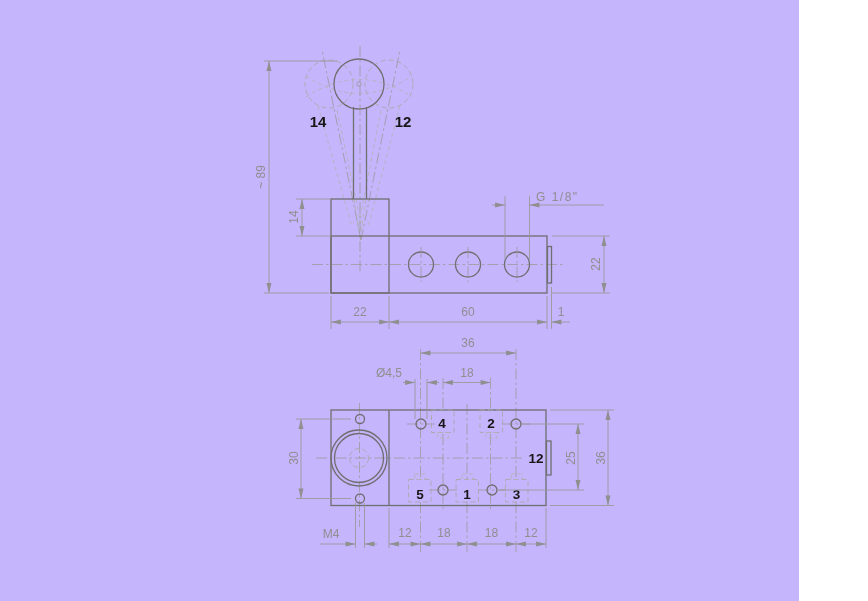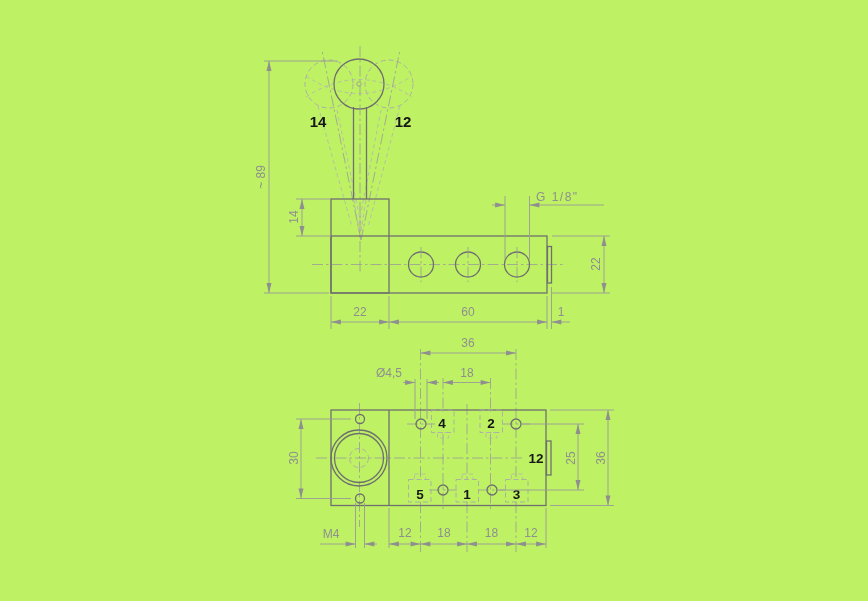--- a/index.html
+++ b/index.html
@@ -1,16 +1,16 @@
 <!DOCTYPE html>
 <html><head>
 <meta charset="utf-8">
 <style>
   html,body{margin:0;padding:0;background:#ffffff;}
-  .stage{position:relative;width:868px;height:601px;background:#bef264;overflow:hidden;
+  .stage{position:relative;width:799px;height:601px;background:#c4b5fd;overflow:hidden;
          font-family:"Liberation Sans", sans-serif;}
   svg{position:absolute;left:0;top:0;}
   
   .ol{stroke:#6f6f6f;stroke-width:1.3;fill:none;}
   
   .tl{stroke:#9a9a9a;stroke-width:0.9;fill:none;}
   
   .cl{stroke:#9a9a9a;stroke-width:0.8;fill:none;stroke-dasharray:11 3 2.5 3;}
   
   .hl{stroke:#a9a9a9;stroke-width:0.9;fill:none;stroke-dasharray:5 3;}

